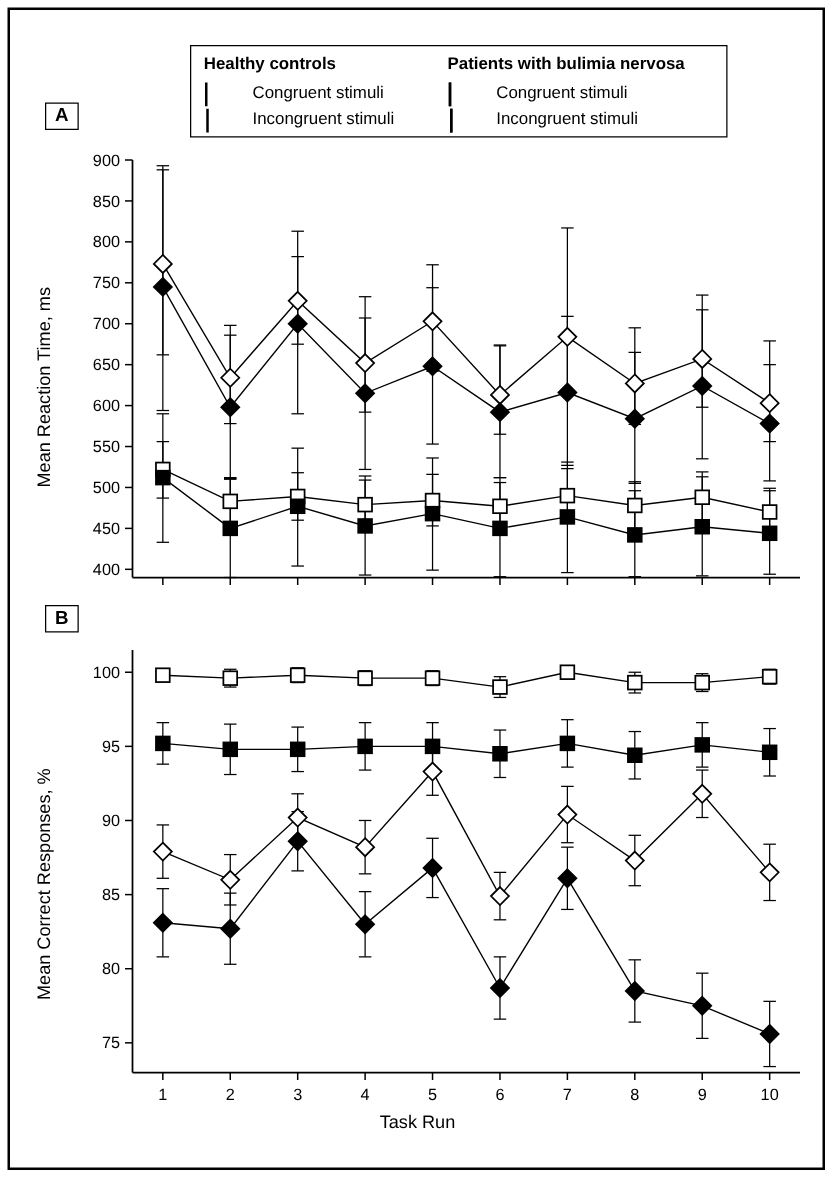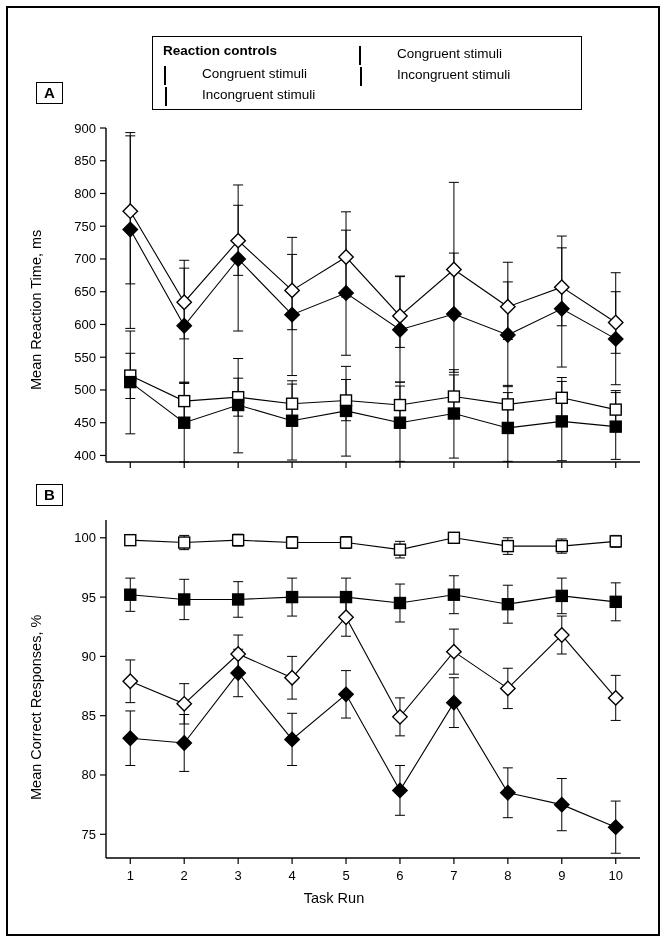--- a/index.html
+++ b/index.html
@@ -29,31 +29,32 @@
   .tick-text{font-size:13px;font-family:"Liberation Sans",sans-serif;}
 </style>
 </head>
 <body>
 
 <div id="frame">
   <div class="outer-border"></div>
 
   <div class="legend-box">
     <div class="legend-col left">
-      <div class="legend-head">Reaction controls</div>
+      <div class="legend-head">Healthy controls</div>
       <div class="legend-row">
         <span class="mk"><span class="mk-sq-open"></span></span>
         <span class="lbl">Congruent stimuli</span>
       </div>
       <div class="legend-row">
         <span class="mk"><span class="mk-di-open"></span></span>
         <span class="lbl">Incongruent stimuli</span>
       </div>
     </div>
     <div class="legend-col right">
+      <div class="legend-head">Patients with bulimia nervosa</div>
       <div class="legend-row">
         <span class="mk"><span class="mk-sq-fill"></span></span>
         <span class="lbl">Congruent stimuli</span>
       </div>
       <div class="legend-row">
         <span class="mk"><span class="mk-di-fill"></span></span>
         <span class="lbl">Incongruent stimuli</span>
       </div>
     </div>
   </div>

